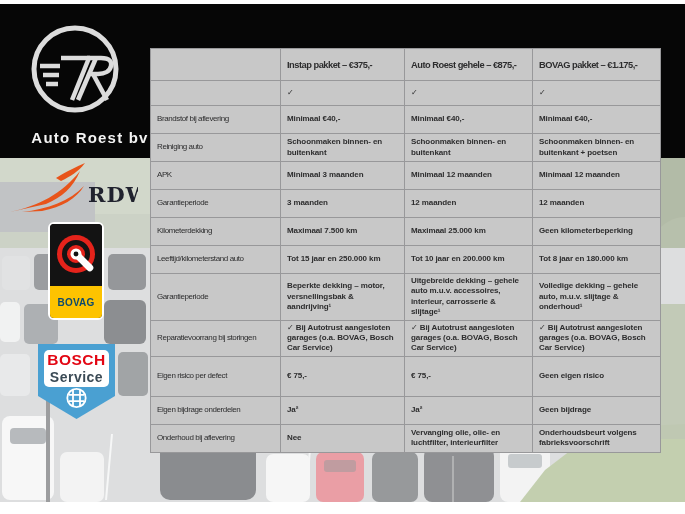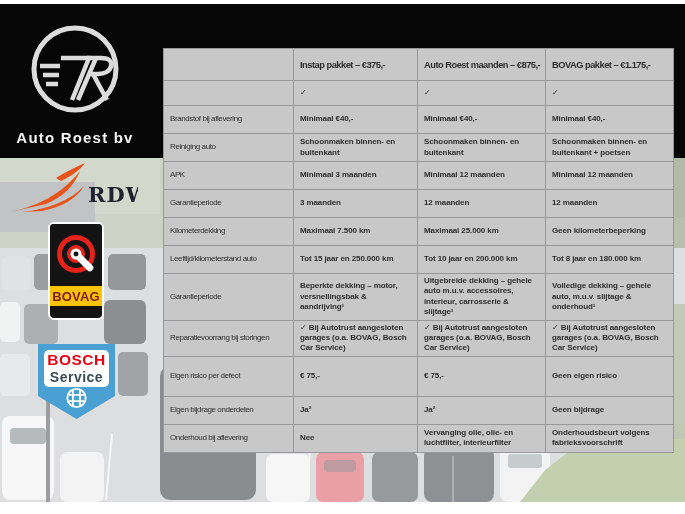--- a/index.html
+++ b/index.html
@@ -7,36 +7,36 @@
     position:relative;width:685px;height:514px;overflow:hidden;background:#ffffff;
     font-family:"Liberation Sans","DejaVu Sans",sans-serif;
   }
   .black-band{position:absolute;left:0;top:4px;width:685px;height:154px;background:#060606;z-index:2;}
   .photo{position:absolute;left:0;top:4px;z-index:1;}
 
   
   .ar-logo{position:absolute;left:27px;top:21px;z-index:3;}
   .ar-name{
     position:absolute;left:0;top:129px;width:150px;text-align:center;z-index:3;
-    color:#f3f3f3;font-size:15px;font-weight:600;letter-spacing:1.2px;
+    color:#f3f3f3;font-size:15px;font-weight:600;letter-spacing:1.2px;padding-left:15px;
   }
   .rdw{position:absolute;left:10px;top:163px;z-index:3;}
   .bovag{
     position:absolute;left:48px;top:222px;width:52px;height:94px;z-index:3;
     border:2px solid #ffffff;border-radius:6px;overflow:hidden;background:#131313;
   }
   .bovag-top{height:62px;background:#131313;display:flex;align-items:center;justify-content:center;}
   .bovag-band{
-    height:20px;background:#fdc300;display:flex;align-items:center;justify-content:center;
-    color:#7f1d1d;font-size:13px;font-weight:800;letter-spacing:0.2px;
+    height:32px;background:#fdc300;display:flex;align-items:center;justify-content:center;
+    color:#0c4a6e;font-size:10px;font-weight:800;letter-spacing:0.2px;
   }
   .bosch{position:absolute;left:38px;top:344px;z-index:3;}
 
   
-  .tablewrap{position:absolute;left:163px;top:48px;z-index:3;}
+  .tablewrap{position:absolute;left:150px;top:48px;z-index:3;}
   table.pkg{border-collapse:collapse;table-layout:fixed;width:510px;}
   table.pkg th, table.pkg td{
     border:1px solid #98989a;background:#c8c8c8;color:#2d2d2e;
     padding:2px 6px;vertical-align:middle;text-align:left;
   }
   table.pkg th{
     font-size:9.3px;font-weight:700;letter-spacing:-0.5px;white-space:nowrap;height:27px;
   }
   table.pkg td{font-size:8px;font-weight:700;line-height:1.3;letter-spacing:-0.1px;}
   table.pkg td.rowlabel{font-size:8px;font-weight:400;letter-spacing:-0.4px;white-space:nowrap;}
@@ -165,21 +165,21 @@
       <colgroup>
         <col style="width:130px">
           <col style="width:124px">
           <col style="width:128px">
           <col style="width:128px">
       </colgroup>
       <thead>
           <tr>
             <th></th>
             <th>Instap pakket – €375,-</th>
-            <th>Auto Roest maanden – €875,-</th>
+            <th>Auto Roest gehele – €875,-</th>
             <th>BOVAG pakket – €1.175,-</th>
           </tr>
         </thead>
       <tbody>
           <tr>
             <td class="rowlabel"></td>
             <td>✓</td>
             <td>✓</td>
             <td>✓</td>
           </tr>

